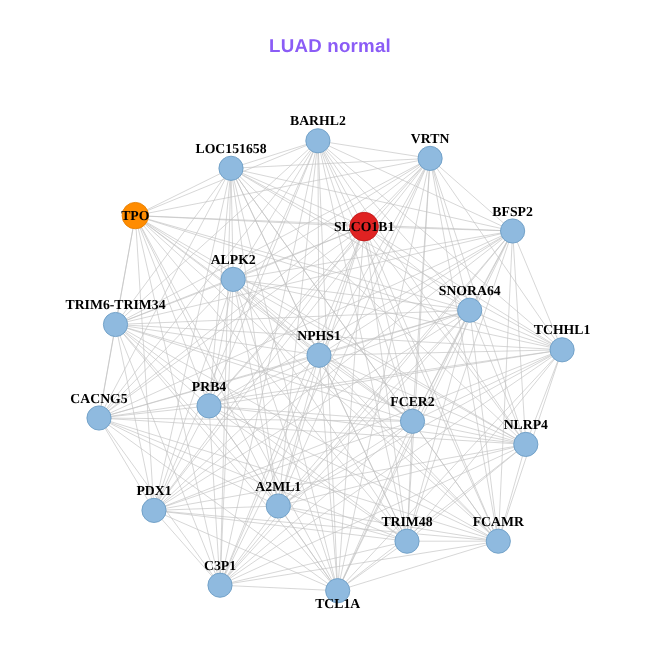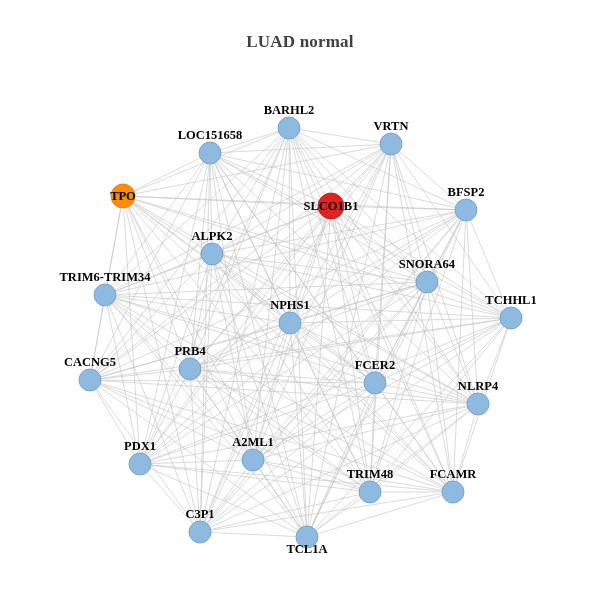--- a/index.html
+++ b/index.html
@@ -32,21 +32,21 @@
     font-weight: bold;
     font-size: 12.5px;
     fill: #000000;
     text-anchor: middle;
   }
 </style>
 </head>
 <body>
 
 <div class="page">
-  <div class="figure-title" style="color: #404040; font-family: Liberation Serif, serif;">LUAD normal</div>
+  <div class="figure-title" style="color: #8b5cf6;">LUAD normal</div>
   <svg id="net" class="network" width="600" height="600" viewBox="0 0 600 600">
       <g>
         <line x1="289" y1="128" x2="391" y2="144" stroke="#C2C2C2" stroke-width="0.7" stroke-opacity="0.85"></line>
         <line x1="289" y1="128" x2="210" y2="153" stroke="#C2C2C2" stroke-width="0.7" stroke-opacity="0.85"></line>
         <line x1="289" y1="128" x2="123" y2="196" stroke="#C2C2C2" stroke-width="0.7" stroke-opacity="0.85"></line>
         <line x1="289" y1="128" x2="466" y2="210" stroke="#C2C2C2" stroke-width="0.7" stroke-opacity="0.85"></line>
         <line x1="289" y1="128" x2="331" y2="206" stroke="#C2C2C2" stroke-width="0.7" stroke-opacity="0.85"></line>
         <line x1="289" y1="128" x2="212" y2="254" stroke="#C2C2C2" stroke-width="0.7" stroke-opacity="0.85"></line>
         <line x1="289" y1="128" x2="427" y2="282" stroke="#C2C2C2" stroke-width="0.7" stroke-opacity="0.85"></line>
         <line x1="289" y1="128" x2="105" y2="295" stroke="#C2C2C2" stroke-width="0.7" stroke-opacity="0.85"></line>

